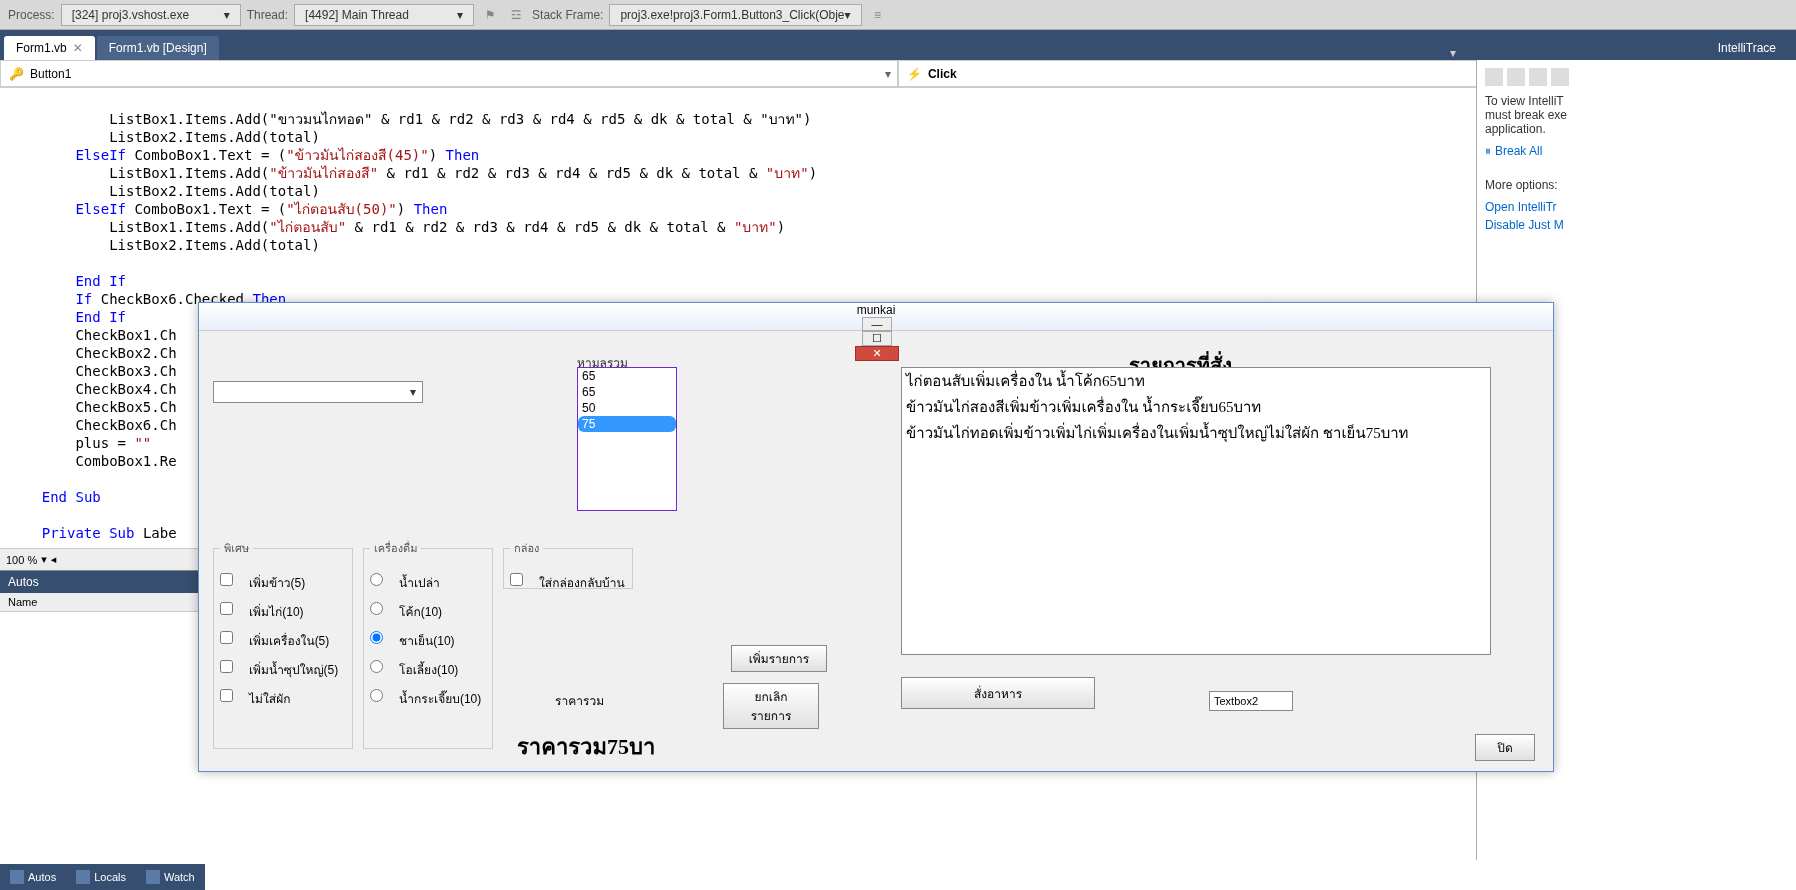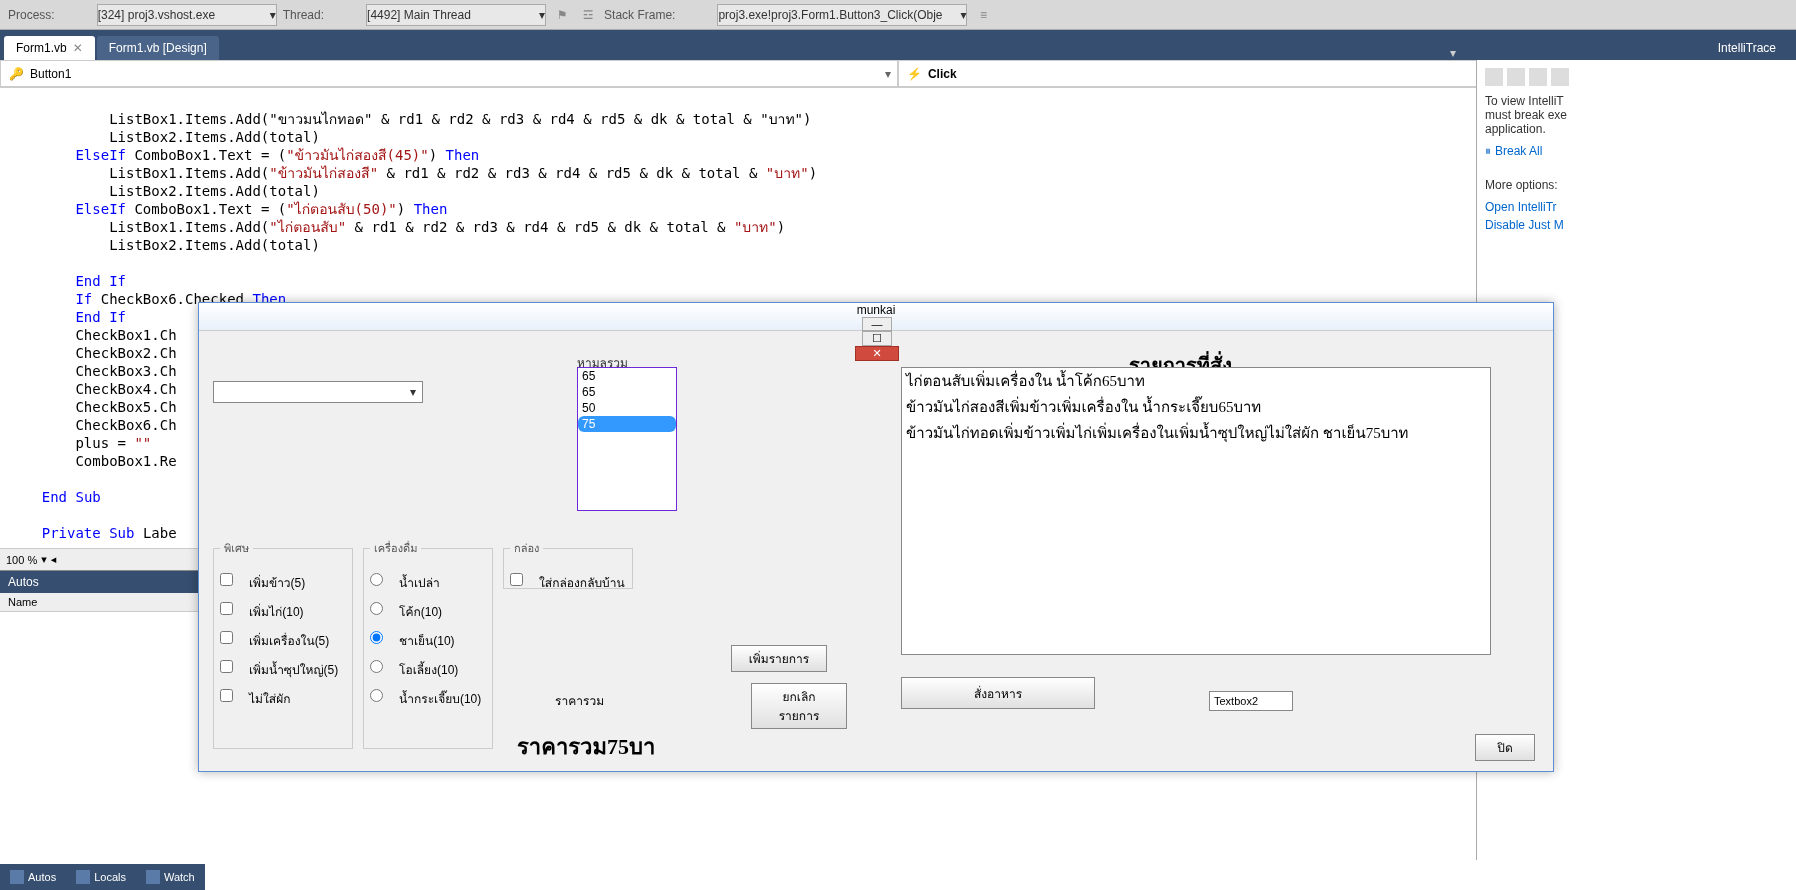--- a/index.html
+++ b/index.html
@@ -1,21 +1,21 @@
 <!DOCTYPE html>
 <html><head>
 <meta charset="utf-8">
 <style>
 * { box-sizing: border-box; margin: 0; padding: 0; }
 body { font-family: "Segoe UI", Tahoma, sans-serif; font-size: 12px; background: #fff; width: 1796px; height: 890px; overflow: hidden; position: relative; }
 
 
 .debug-bar { background: #d8d8d8; height: 30px; display: flex; align-items: center; padding: 0 8px; gap: 6px; border-bottom: 1px solid #aaa; }
 .debug-bar .label { color: #555; font-size: 12px; }
-.debug-bar select, .debug-bar .combo { background: #e8e8e8; border: 1px solid #aaa; padding: 2px 0; font-size: 12px; color: #333; height: 22px; margin-left: 36px; }
+.debug-bar select, .debug-bar .combo { background: #e8e8e8; border: 1px solid #aaa; padding: 2px 10px; font-size: 12px; color: #333; height: 22px; }
 .debug-bar .combo { display: inline-flex; align-items: center; min-width: 180px; }
 .debug-bar .iconbtn { width: 20px; height: 20px; display: inline-flex; align-items: center; justify-content: center; color: #888; }
 
 
 .tab-strip { background: #364E6F; height: 30px; display: flex; align-items: flex-end; padding-left: 4px; position: relative; }
 .tab { background: #FFF8DC; padding: 5px 12px; margin-right: 2px; font-size: 12px; display: flex; align-items: center; gap: 6px; border-top-left-radius: 3px; border-top-right-radius: 3px; }
 .tab.active { background: #FFFFFF; }
 .tab.inactive { background: #4A6489; color: #fff; }
 .tab .close-x { color: #888; cursor: pointer; }
 .tab-strip .arrow { position: absolute; right: 340px; color: #ccc; }
@@ -81,21 +81,21 @@
 .group-box { position: absolute; border: 1px solid #ccc; padding: 6px; }
 .gb1 { left: 14px; top: 208px; width: 140px; height: 210px; }
 .gb2 { left: 164px; top: 208px; width: 130px; height: 210px; }
 .gb3 { left: 304px; top: 208px; width: 130px; height: 50px; }
 .group-box legend { font-size: 11px; color: #555; padding: 0 4px; }
 .opt-row { display: flex; align-items: flex-start; gap: 16px; margin: 10px 0; font-size: 12px; }
 .opt-row input { margin: 0; }
 
 .btn { border: 1px solid #888; background: linear-gradient(#fff,#e0e0e0); padding: 3px 14px; font-size: 12px; cursor: pointer; }
 .btn-add { position: absolute; left: 532px; top: 314px; width: 96px; }
-.btn-cancel { position: absolute; left: 552px; top: 352px; width: 96px; }
+.btn-cancel { position: absolute; left: 524px; top: 352px; width: 96px; }
 .btn-order { position: absolute; left: 702px; top: 346px; width: 194px; height: 32px; }
 .btn-close { position: absolute; right: 18px; bottom: 10px; width: 60px; }
 .textbox2 { position: absolute; left: 1010px; top: 360px; width: 84px; height: 20px; border: 1px solid #888; background: #fff; padding: 2px 4px; font-size: 11px; }
 
 .price-label { position: absolute; left: 356px; top: 360px; font-size: 12px; }
 .price-value { position: absolute; left: 318px; top: 398px; font-size: 22px; font-weight: bold; font-family: Tahoma; }
 </style>
 </head>
 <body>
 

